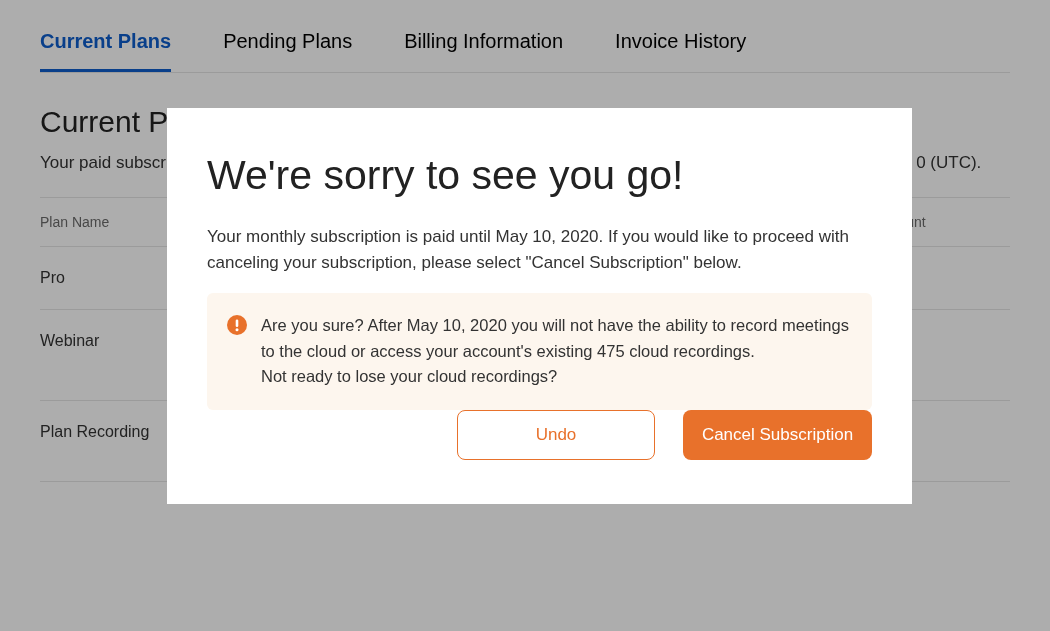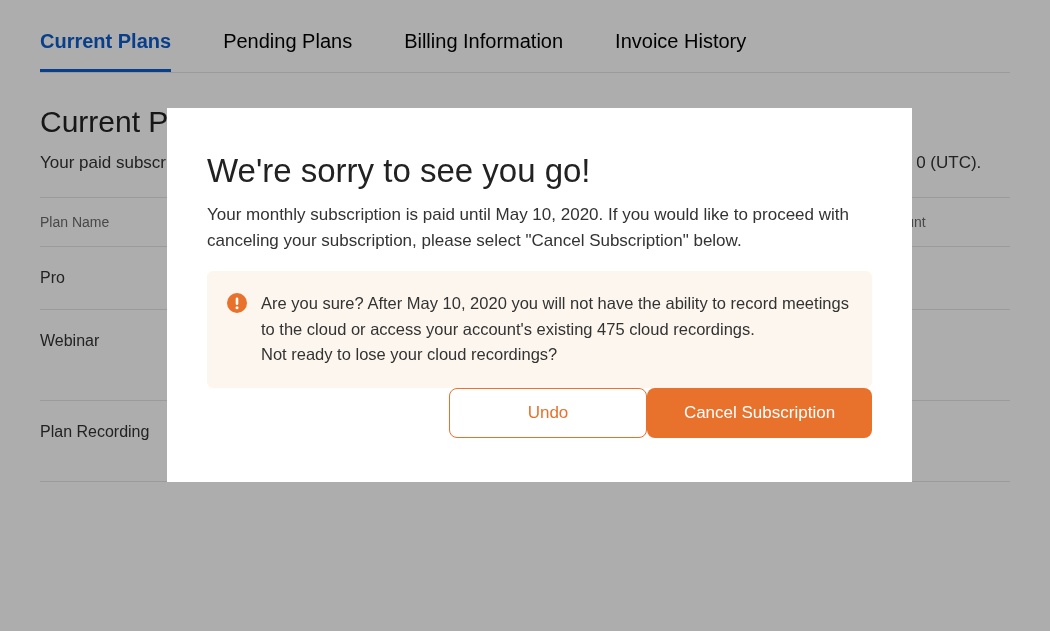--- a/index.html
+++ b/index.html
@@ -78,24 +78,24 @@
     }
     .modal {
       position: absolute;
       left: 167px;
       top: 108px;
       width: 745px;
       background: #fff;
       padding: 44px 40px 44px 40px;
     }
     .modal-title {
-      font-size: 33px;
+      font-size: 41px;
       font-weight: 400;
       color: #222;
-      margin-bottom: 12px;
+      margin-bottom: 25px;
     }
     .modal-desc {
       font-size: 17px;
       line-height: 1.5;
       color: #333;
       margin-bottom: 18px;
     }
     .alert-box {
       background: #FDF6EE;
       border-radius: 6px;
@@ -110,37 +110,37 @@
       margin-top: 2px;
     }
     .alert-text {
       font-size: 16.5px;
       line-height: 1.55;
       color: #333;
     }
     .modal-actions {
       display: flex;
       justify-content: flex-end;
-      gap: 0;
+      gap: 28px;
     }
     .btn {
       font-size: 17px;
       padding: 14px 0;
       border-radius: 8px;
       cursor: pointer;
       text-align: center;
     }
     .btn-secondary {
       width: 198px;
       border: 1px solid #E8712B;
       color: #E8712B;
       background: #fff;
     }
     .btn-primary {
-      width: 225px;
+      width: 189px;
       border: none;
       background: #E8712B;
       color: #fff;
       font-weight: 500;
     }
   </style>
 </head>
 <body>
 
 <div class="page-content">

